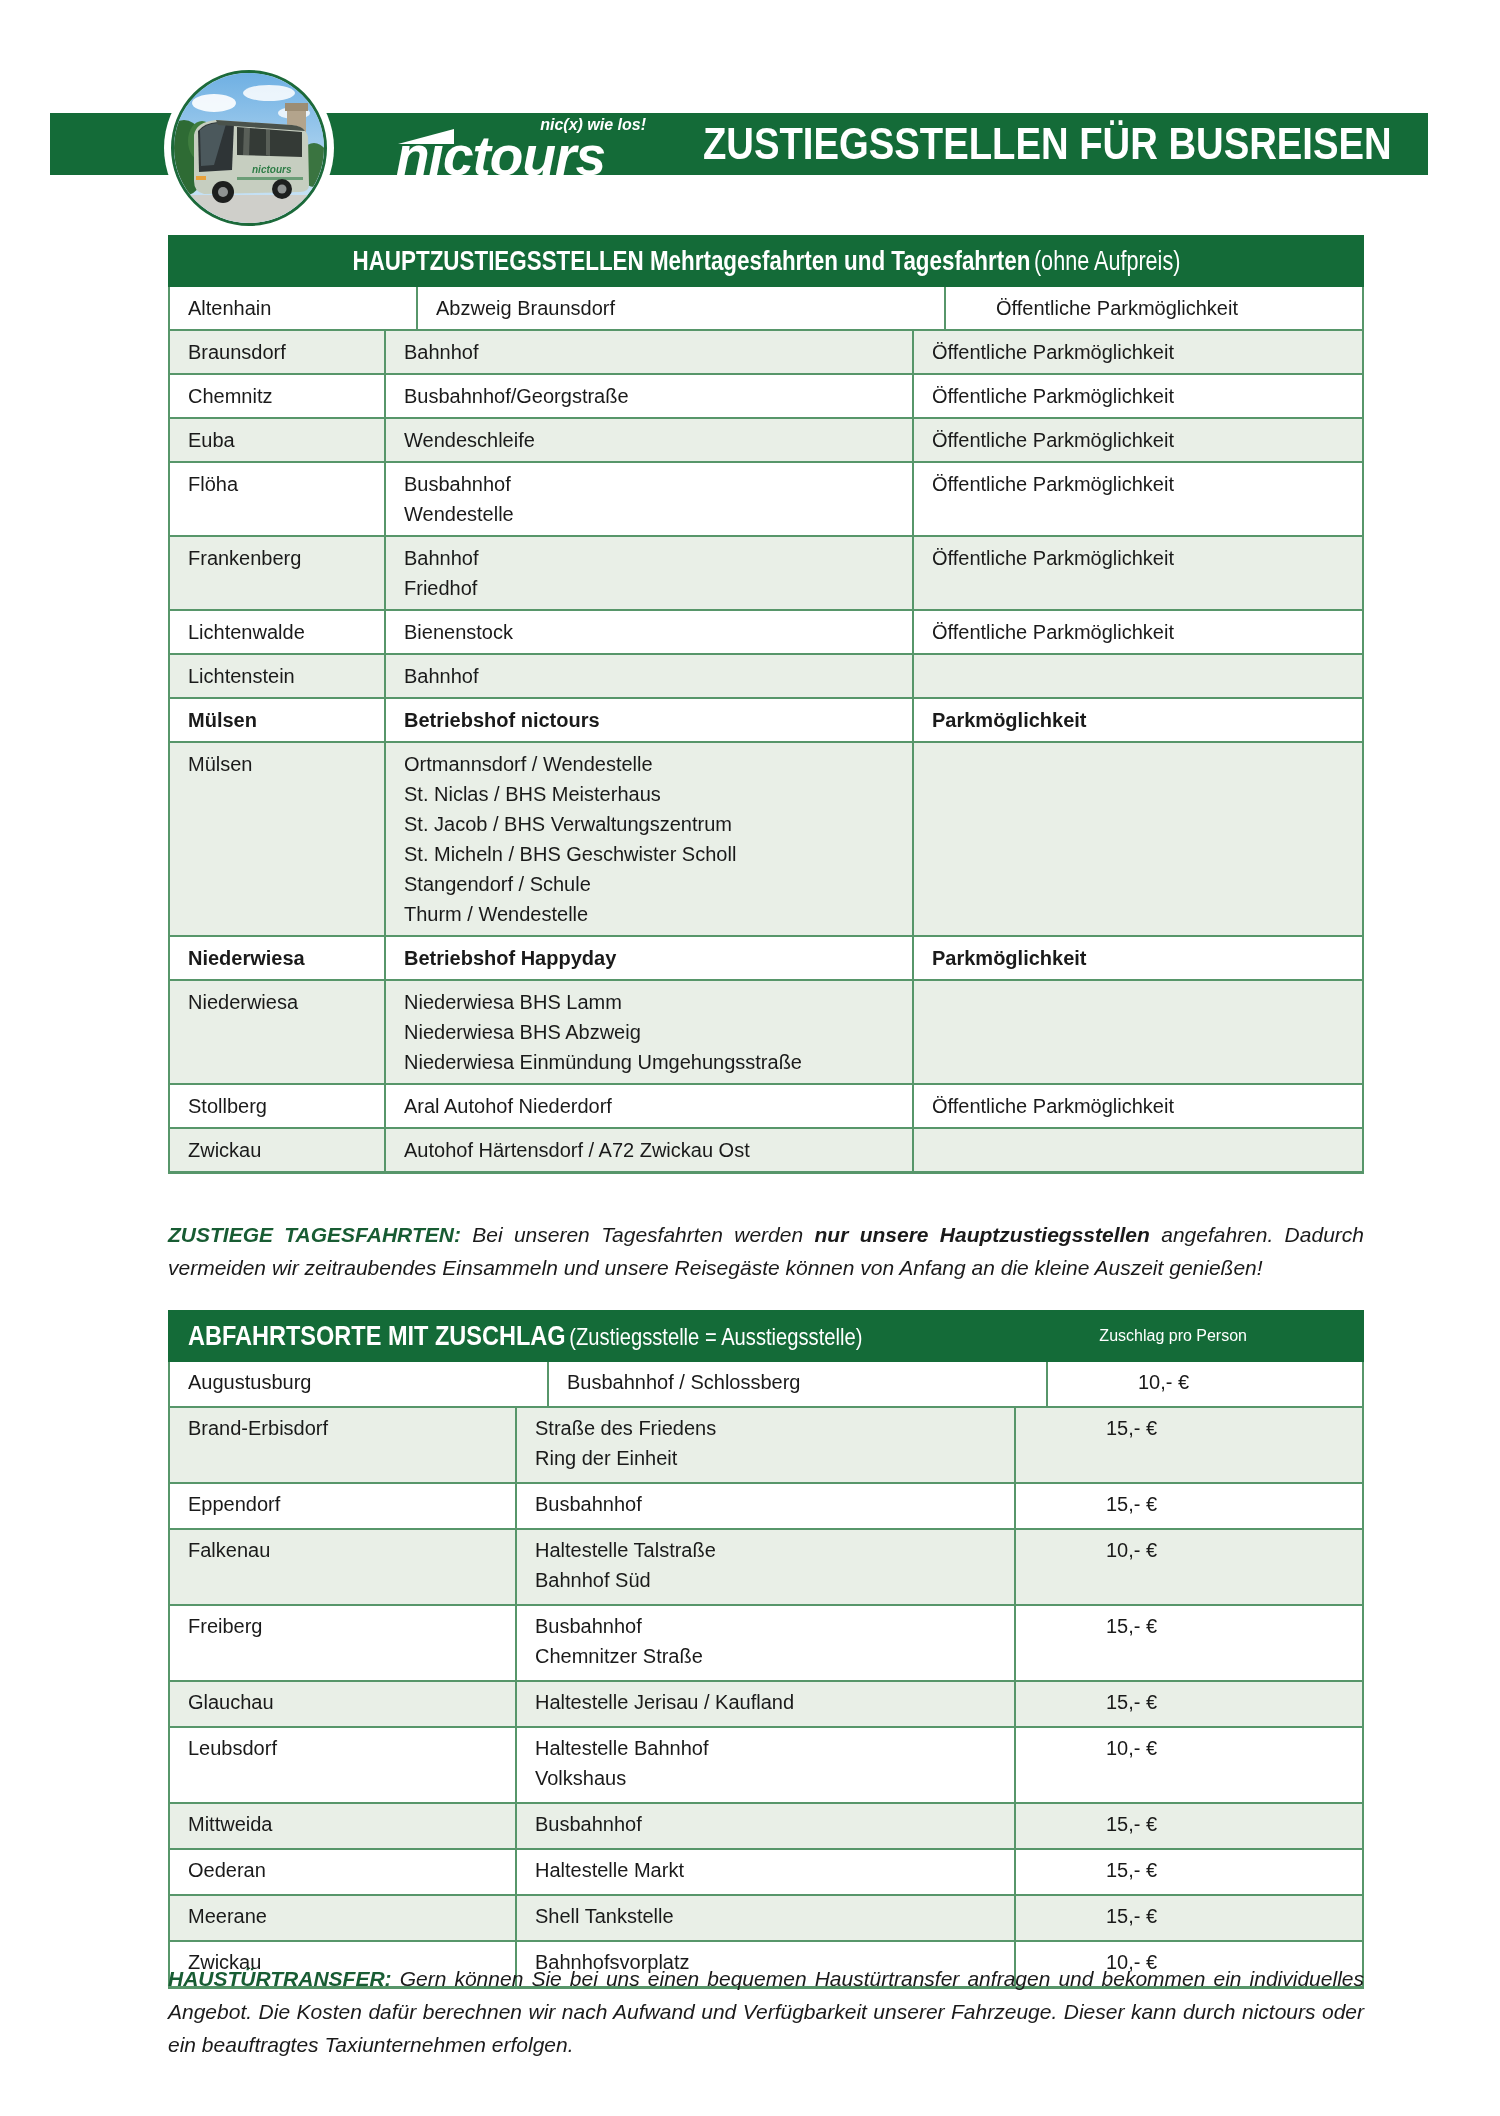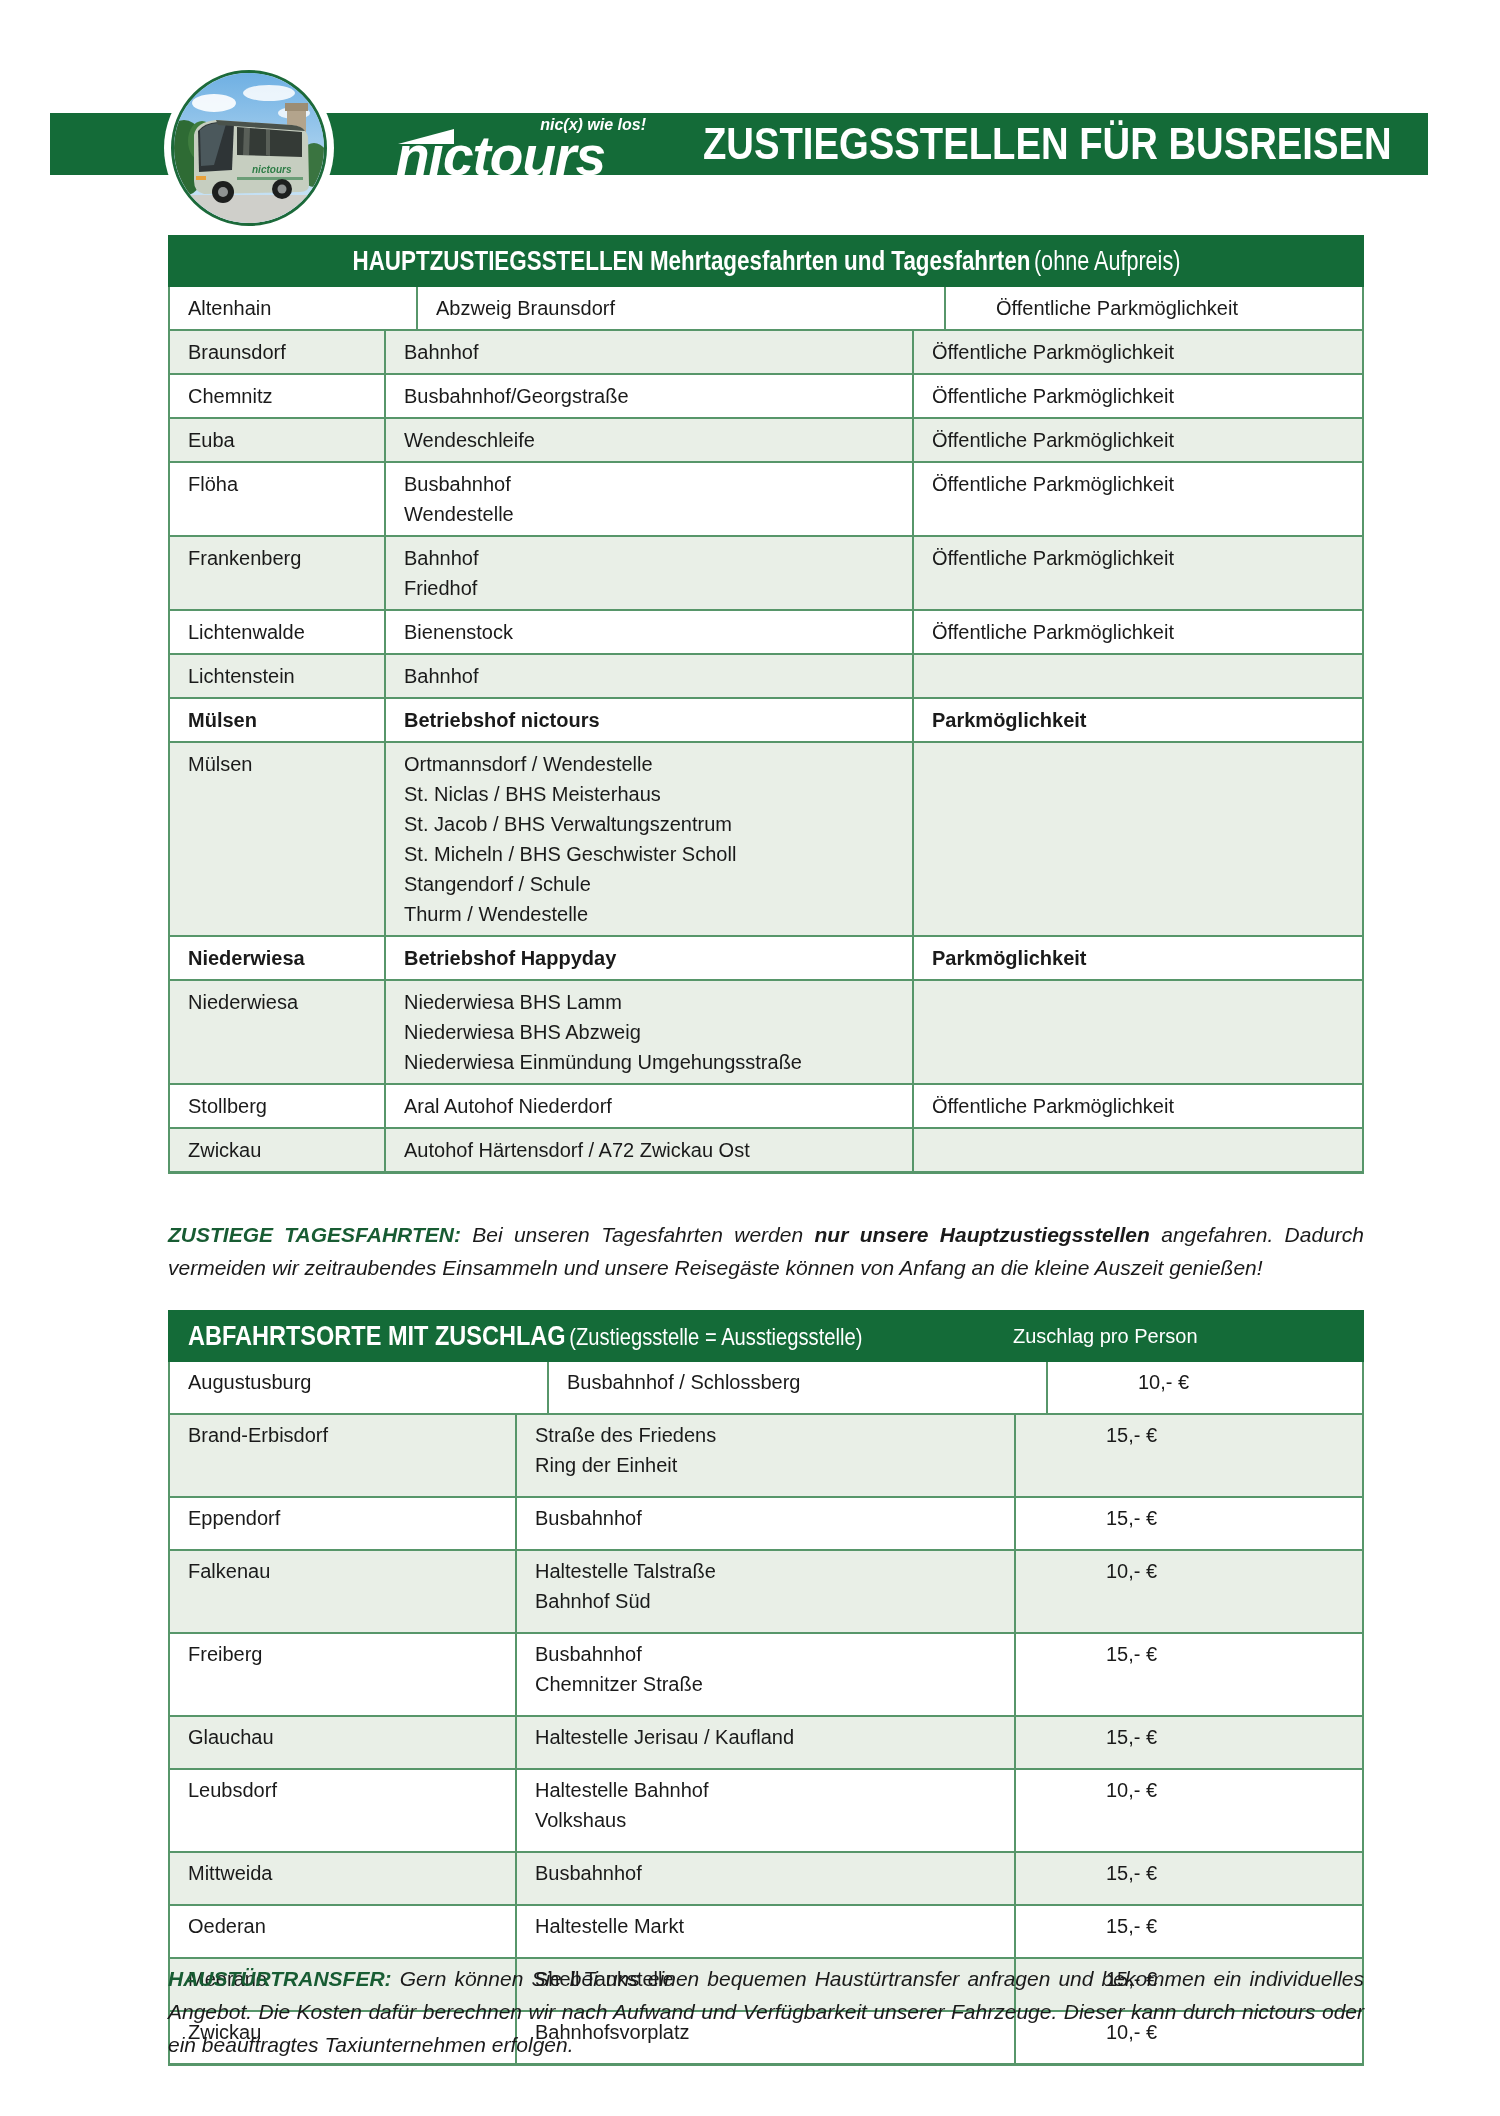--- a/index.html
+++ b/index.html
@@ -50,34 +50,34 @@
     display:flex; align-items:center; justify-content:center;
     margin:0 -2px; padding:0 2px;
   }
   .t-head .scalewrap { white-space:nowrap; transform:scaleX(0.8); transform-origin:center; }
   .th-bold { font-weight:bold; font-size:28px; }
   .th-reg  { font-weight:normal; font-size:27px; }
   .t-head2 { justify-content:flex-start; }
   .t-head2 .scalewrap { transform:scaleX(0.84); transform-origin:left center; margin-left:18px; }
   .t-head2 .th-reg { font-size:24px; }
   .th-right {
-    margin-left:auto; width:349px; text-align:left; padding-right:115px;
-    font-size:20px; font-weight:normal; white-space:nowrap;
+    margin-left:auto; width:349px; text-align:right; padding-right:115px;
+    font-size:16px; font-weight:normal; white-space:nowrap;
   }
   .t-row { display:flex; background:#fff; border-top:2px solid var(--inner,#57966A); }
   .t-body .t-row:first-child { border-top:none;gap:32px; }
   .t-row.alt { background:var(--alt,#E9EFE7); }
   .t-row.boldrow .c { font-weight:bold; }
   .c { font-size:20px; line-height:30px; padding:6px 12px 6px 18px; }
   .tbl1 .c { line-height:30px; padding-top:6px; padding-bottom:6px; }
   .tbl1 .c1 { width:214px; }
   .tbl1 .c2 { width:530px; border-left:2px solid var(--inner,#57966A);
               border-right:2px solid var(--inner,#57966A); }
   .tbl1 .c3 { flex:1; }
-  .tbl2 .c  { padding-top:5px; padding-bottom:16px; }
+  .tbl2 .c  { padding-top:5px; padding-bottom:9px; }
   .tbl2 .c1 { width:345px; }
   .tbl2 .c2 { width:501px; border-left:2px solid var(--inner,#57966A);
               border-right:2px solid var(--inner,#57966A); }
   .tbl2 .c3 { flex:1; text-align:center; padding-right:115px; padding-left:0; }
   
   .note {
     position:absolute; left:168px; width:1196px;
     font-size:21px; line-height:33px; text-align:justify;font-style:italic;
   }
   .green-label { color:var(--greentext,#185C33); font-weight:bold; }

